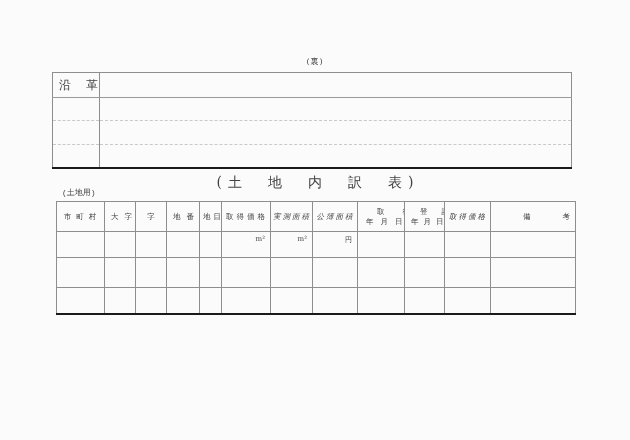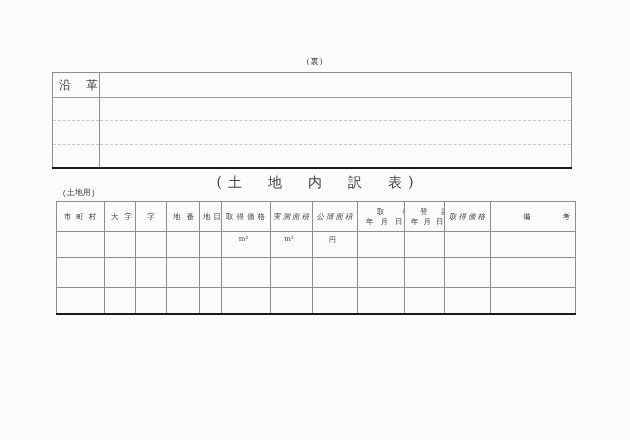--- a/index.html
+++ b/index.html
@@ -49,21 +49,21 @@
     font-size:7.5px;
   }
   .t2 td{border:1px solid #8e8e8e;overflow:hidden;}
   .t2 tr.hr{height:30px;}
   .t2 tr.ur{height:26px;}
   .t2 tr.d1{height:30px;}
   .t2 tr.d2{height:26px;}
   .hc{text-align:center;vertical-align:middle;white-space:nowrap;}
   .hl{text-align:center;white-space:nowrap;line-height:10px;}
   .uc{
-    text-align:center;vertical-align:top;
+    text-align:right;vertical-align:top;
     padding:3px 5px 0 0;font-size:7px;
   }
   
   .ls2{letter-spacing:2px;padding-left:2px;font-style:italic;}
   .ls3{letter-spacing:3px;padding-left:3px;}
   .ls5{letter-spacing:5px;padding-left:5px;}
   .ls6{letter-spacing:6px;padding-left:6px;text-align:center;}
   .ls7{letter-spacing:7px;padding-left:7px;}
   .ls14{letter-spacing:14px;padding-left:14px;}
   .ls18{letter-spacing:18px;padding-left:18px;}

